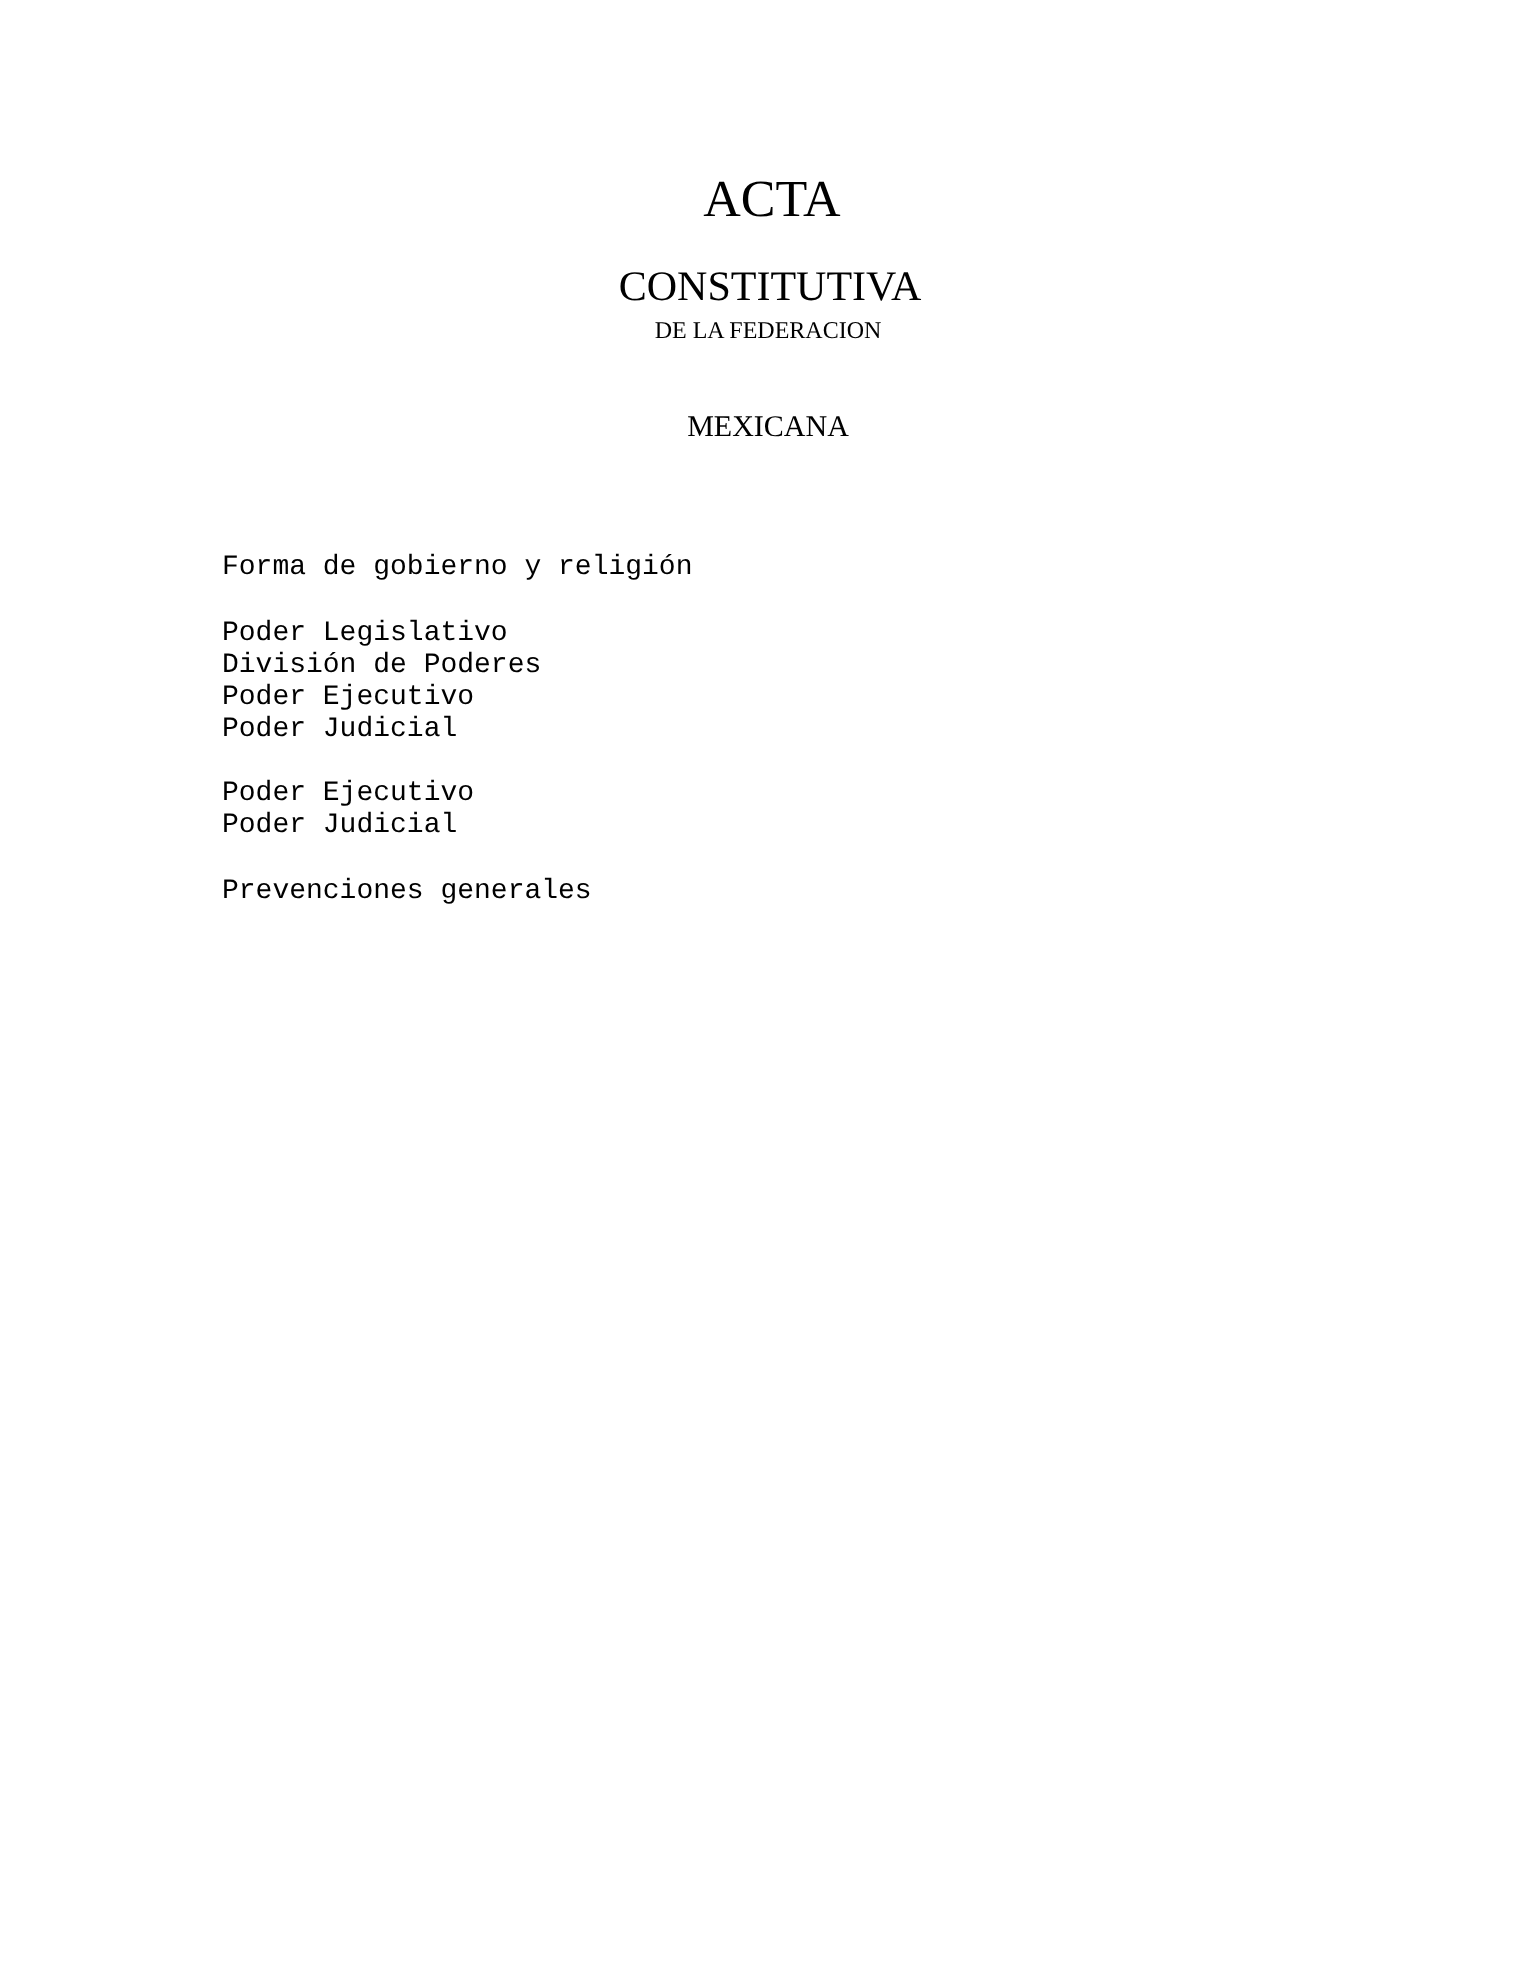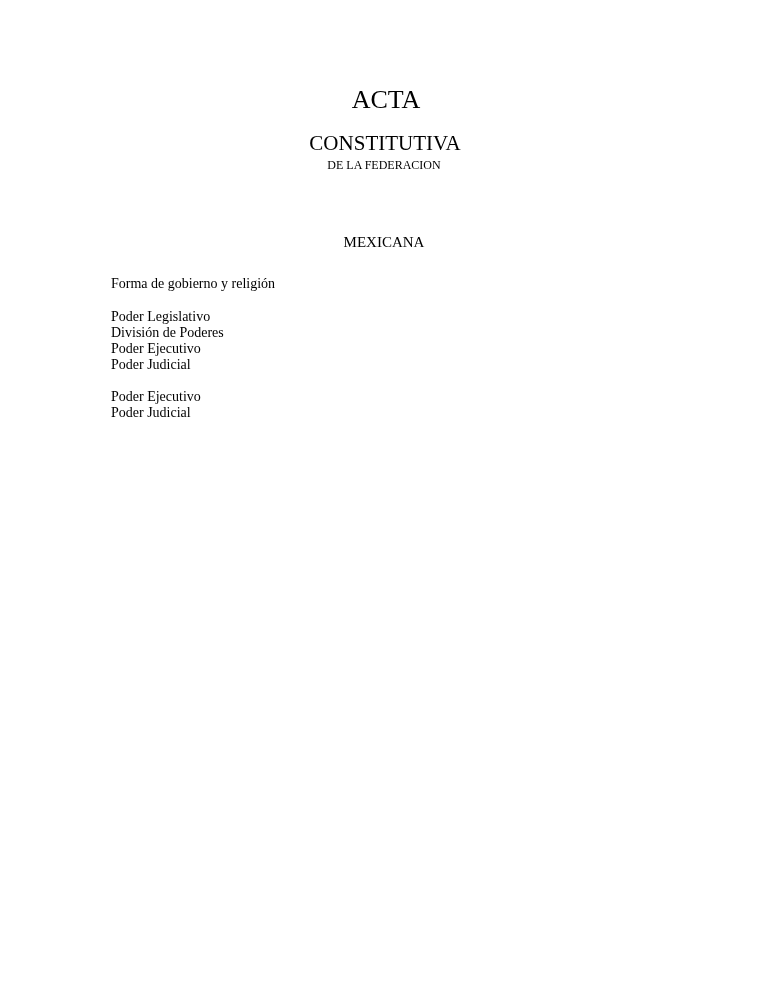--- a/index.html
+++ b/index.html
@@ -19,35 +19,36 @@
       position: absolute;
       left: 0;
       width: 768px;
       text-align: center;
       white-space: nowrap;
       line-height: 1;
     }
     .t1 { top: 87px; font-size: 26px; left: 2px; }
     .t2 { top: 133px; font-size: 21px; left: 1px; }
     .t3 { top: 159px; font-size: 12px; left: 0px; }
-    .t4 { top: 207px; font-size: 15px; left: 0px; margin-top: 28px; }
+    .t4 { top: 207px; font-size: 15px; left: 0px; }
 
     .toc {
       position: absolute;
       left: 111px;
       top: 276px;
       font-size: 14px;
       line-height: 16px;
       white-space: nowrap;
     }
     .toc-group {
       margin: 0 0 16.5px 0;
     }
     .toc-line {
       display: block;
+      font-family: Liberation Mono, monospace;
     }
   </style>
 </head>
 <body>
 
 <div>
   <div class="title t1">ACTA</div>
   <div class="title t2">CONSTITUTIVA</div>
   <div class="title t3">DE LA FEDERACION</div>
   <div class="title t4">MEXICANA</div>
@@ -59,14 +60,17 @@
     <div class="toc-group">
       <span class="toc-line">Poder Legislativo</span>
       <span class="toc-line">División de Poderes</span>
       <span class="toc-line">Poder Ejecutivo</span>
       <span class="toc-line">Poder Judicial</span>
     </div>
     <div class="toc-group">
       <span class="toc-line">Poder Ejecutivo</span>
       <span class="toc-line">Poder Judicial</span>
     </div>
+    <div class="toc-group">
+      <span class="toc-line">Prevenciones generales</span>
+    </div>
   </div>
 </div>
 
 </body></html>

